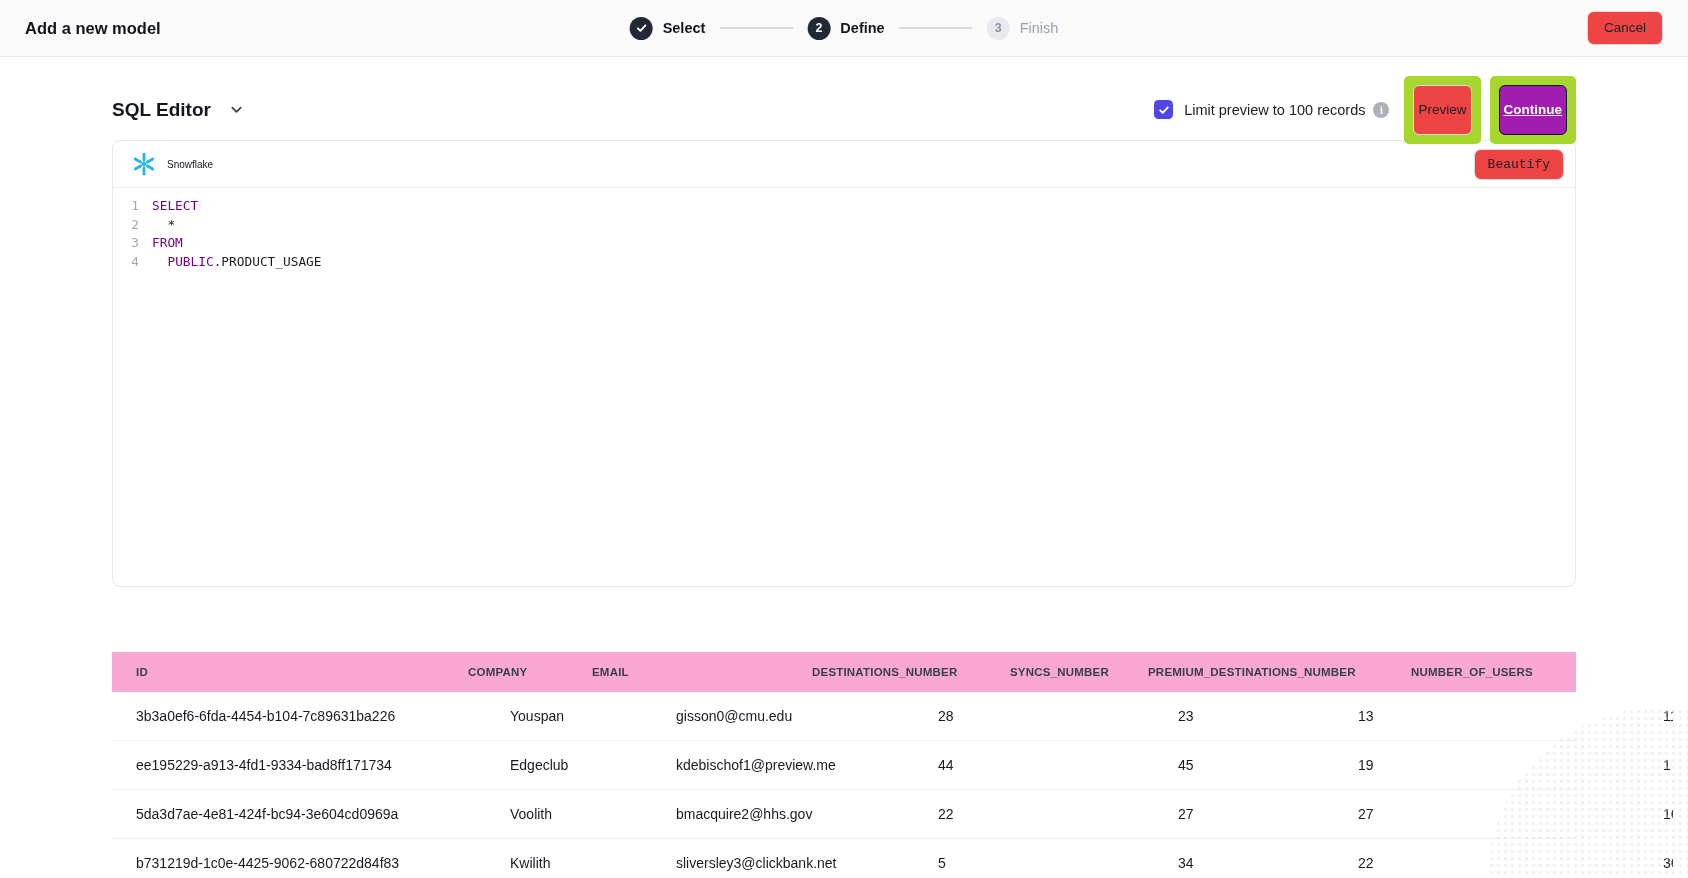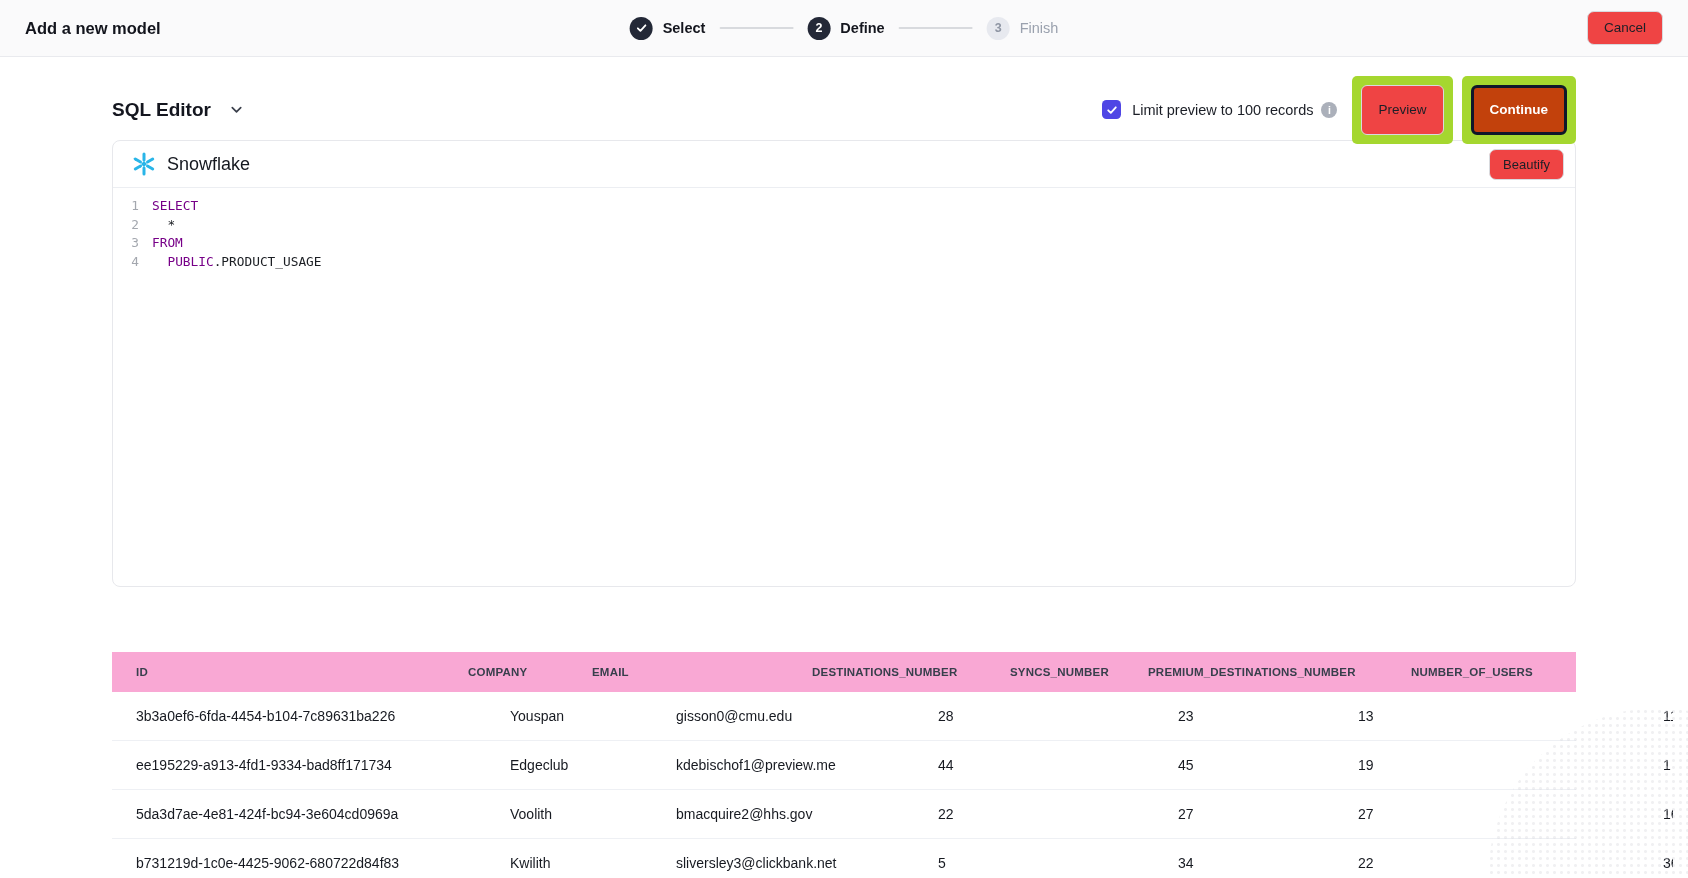--- a/index.html
+++ b/index.html
@@ -31,21 +31,21 @@
   .step-label { font-size:14.5px; font-weight:600; color:#14161e; }
   .step.upcoming .step-label { color:#9aa1ae; font-weight:500; }
   .connector { width:74px; height:2px; background:#d8dade; border-radius:1px; }
 
   .btn {
     font-family:inherit; cursor:pointer; border-radius:7px;
     font-size:13.5px; font-weight:500; line-height:1;
     display:inline-flex; align-items:center; justify-content:center;
   }
   .btn.ghost { background:#ef4444; border:1px solid #d8dade; color:#1c1f27; }
-  .btn.primary { background:#c2410c; border:3px solid #0f172a; color:#fff; font-weight:600; }
+  .btn.primary { background:#a21caf; border:1px solid #0f172a; color:#fff; font-weight:600;text-decoration:underline; }
   .cancel-btn { margin-left:auto; padding:9px 16px; }
 
   
   .content { padding:0 112px; }
 
   .toolbar-row {
     margin-top:26px; height:53px; margin-bottom:4px;
     display:flex; align-items:center; justify-content:space-between;
   }
   .editor-select {
@@ -60,33 +60,33 @@
   .limit-label { margin:0 8px 0 11px; font-size:14.5px; color:#1b1e26; }
   .info-icon {
     width:16px; height:16px; border-radius:50%; background:#abb0ba; color:#fff;
     font-size:10.5px; font-weight:700; font-style:normal;
     display:flex; align-items:center; justify-content:center; margin-right:15px;
   }
   .hl-wrap {
     background:#a5d72f; padding:9px; border-radius:5px; display:inline-flex;
   }
   .hl-wrap + .hl-wrap { margin-left:9px; }
-  .hl-wrap .btn { height:50px; padding:0 16px; border-radius:6px; }
+  .hl-wrap .btn { height:50px; padding:0 4px; border-radius:6px; }
 
   
   .editor-card {
     border:1px solid #e7e8ec; border-radius:8px; height:447px;
     background:#fff; overflow:hidden;
   }
   .editor-card-header {
     height:47px; display:flex; align-items:center;
     padding:0 11px 0 18px; border-bottom:1px solid #eceef2;
   }
-  .connector-name { font-size:18px; color:#15181f; margin-left:10px; }
-  .beautify-btn { margin-left:auto; padding:8px 13px; font-size:13px; }
+  .connector-name { font-size:10px; color:#15181f; margin-left:10px; }
+  .beautify-btn { margin-left:auto; padding:8px 13px; font-size:13px;font-family:Liberation Mono, monospace; }
 
   .code-area {
     padding:9px 0; font-family:"DejaVu Sans Mono","Liberation Mono",monospace;
     font-size:12.8px; line-height:18.6px; cursor:text;
   }
   .code-line { display:flex; }
   .ln { width:26px; flex:none; text-align:right; color:#a3a7ae; user-select:none; }
   .code { padding-left:13px; white-space:pre; color:#1b1e23; }
   .kw { color:#770088; }
 

